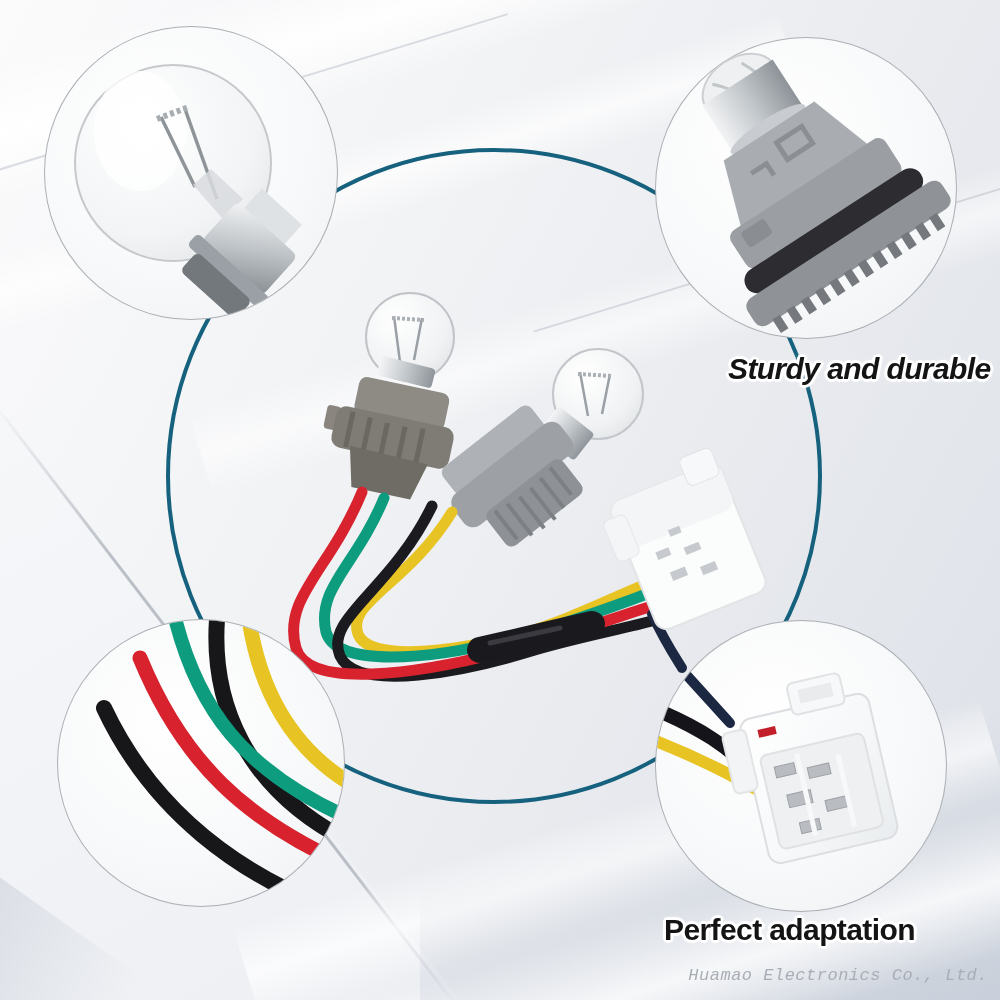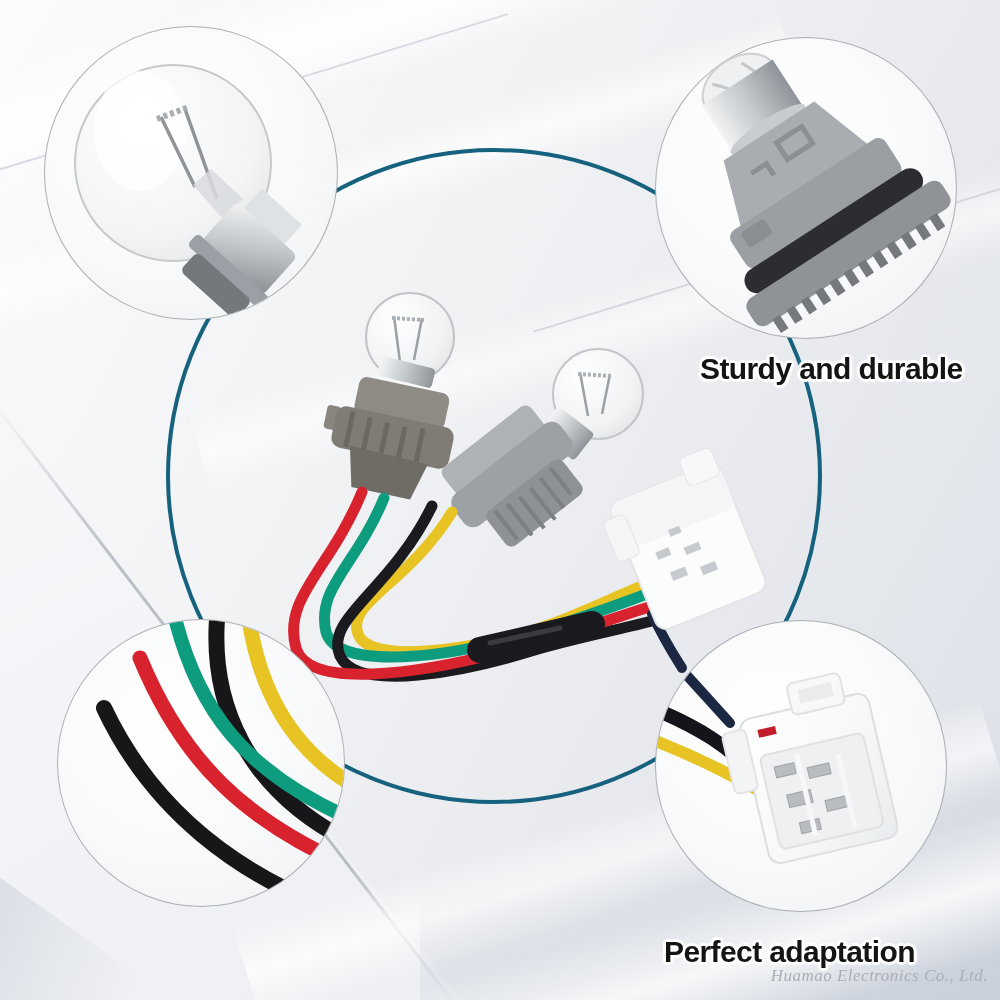--- a/index.html
+++ b/index.html
@@ -36,26 +36,26 @@
   .c-tr{left:655px;top:37px;width:300px;height:300px;}
   .c-bl{left:57px;top:619px;width:286px;height:286px;}
   .c-br{left:655px;top:620px;width:290px;height:290px;}
   .photo-circle svg{display:block;width:100%;height:100%;}
   
   .product{position:absolute;left:0;top:0;width:1000px;height:1000px;z-index:2;pointer-events:none;}
   
   .label{position:absolute;z-index:4;font-weight:700;font-size:30px;line-height:37px;letter-spacing:-0.6px;color:#141414;white-space:nowrap;
     text-shadow:-2px -2px 0 #fff,2px -2px 0 #fff,-2px 2px 0 #fff,2px 2px 0 #fff,0 -3px 0 #fff,0 3px 0 #fff,-3px 0 0 #fff,3px 0 0 #fff,0 0 6px #fff;}
   .l-tl{left:76px;top:332px;}
-  .l-tr{left:700px;top:350px;}
+  .l-tr{left:728px;top:350px;font-style:italic;}
   .l-bl{left:72px;top:903px;}
-  .l-br{left:664px;top:911px;margin-top:22px;}
+  .l-br{left:664px;top:911px;}
   .label span{display:block;}
   
-  .watermark{position:absolute;right:12px;top:966px;z-index:4;font-family:Liberation Serif, serif;font-style:italic;
+  .watermark{position:absolute;right:12px;top:966px;z-index:4;font-family:Liberation Mono, monospace;font-style:italic;
     font-size:17px;letter-spacing:.5px;color:#a9aeb6;}
 </style>
 </head>
 <body>
 
 <div id="poster">
 
   <div class="abs" style="inset:0;">
     <div class="streak s1"></div>
     <div class="streak s2"></div>

